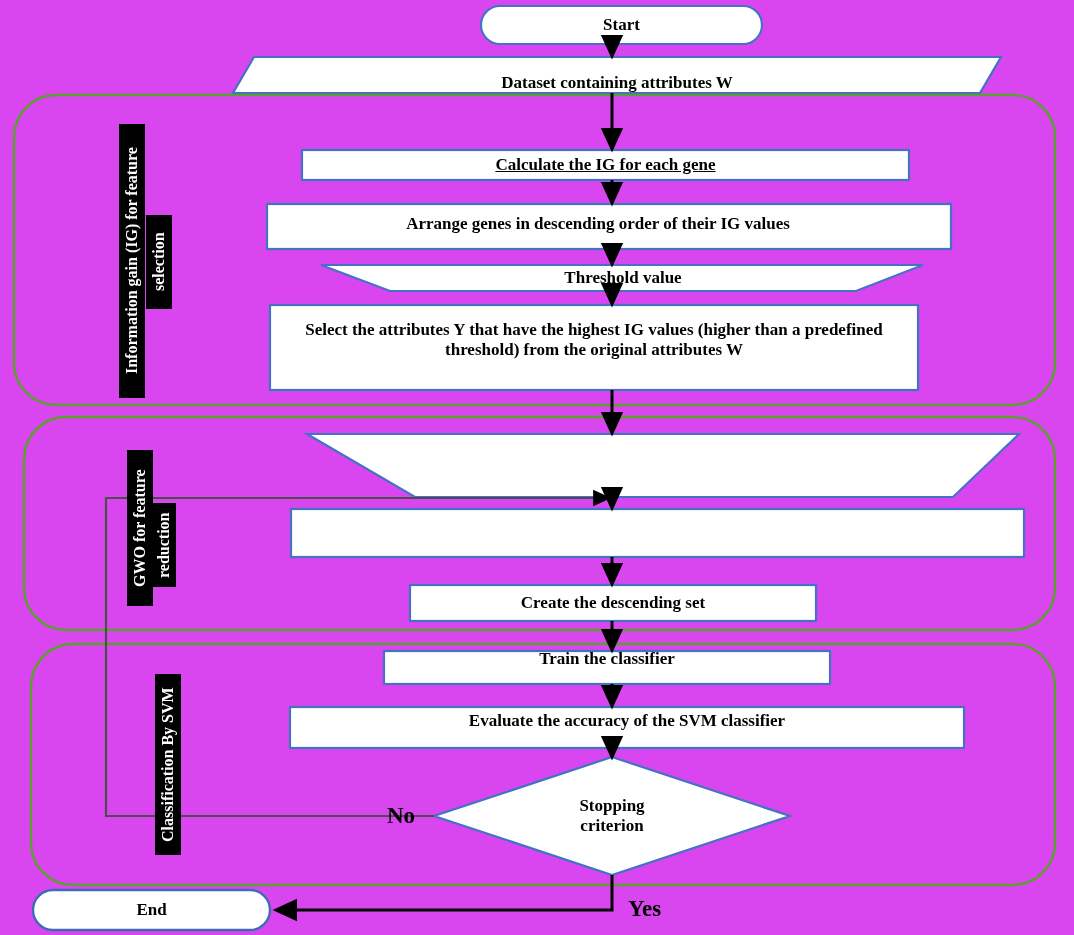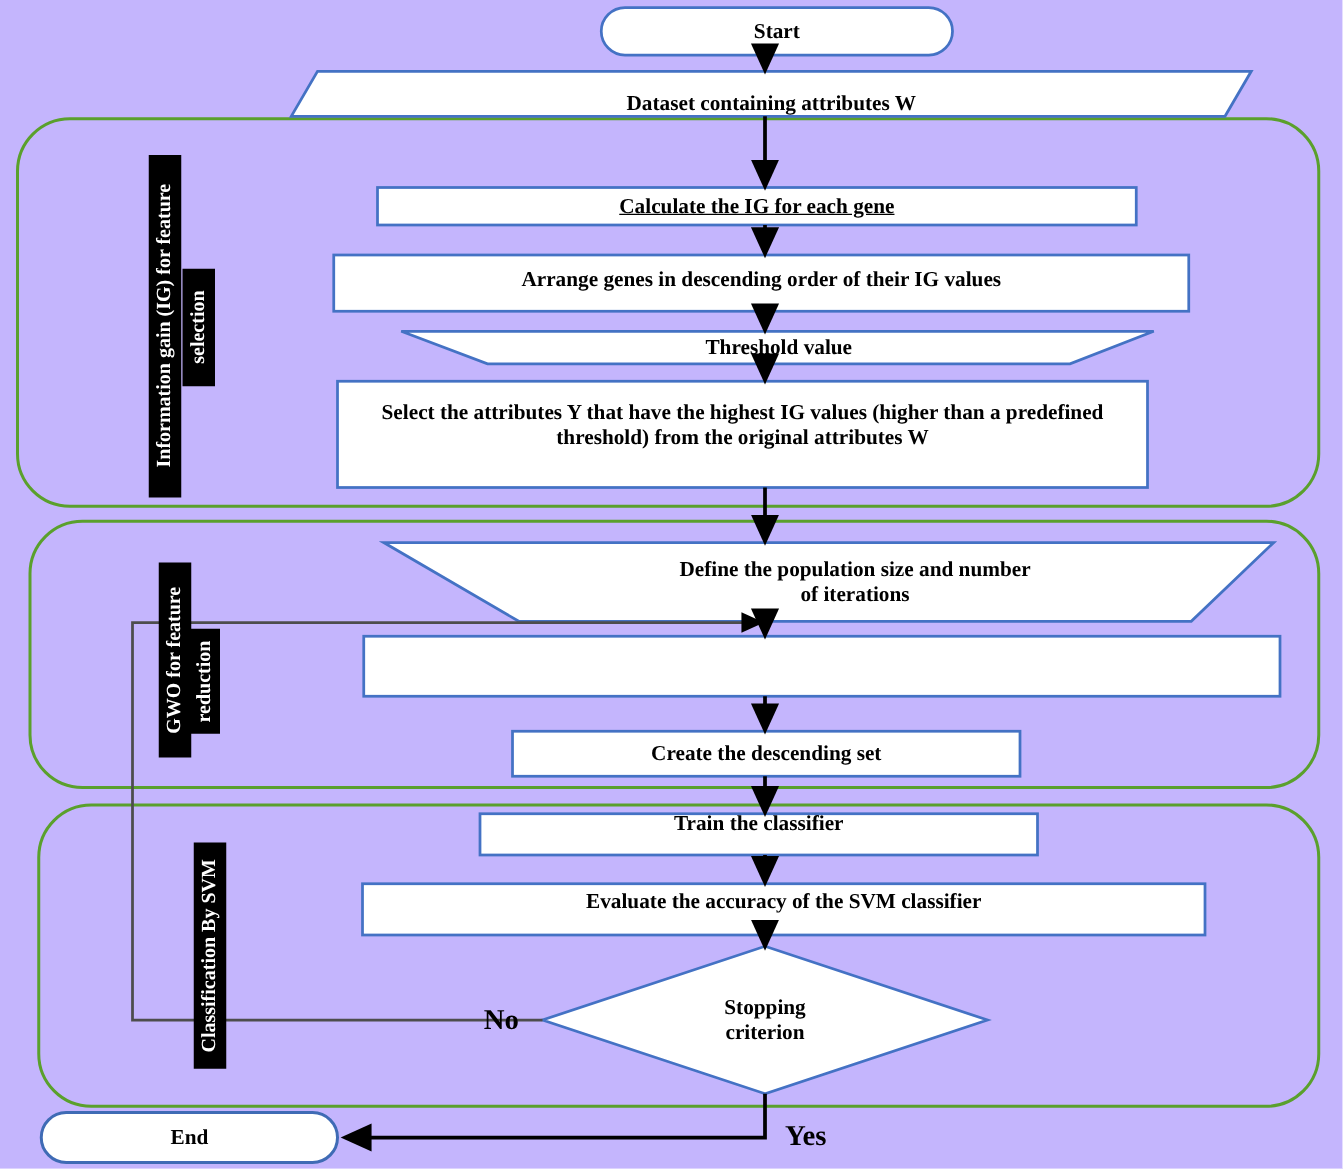--- a/index.html
+++ b/index.html
@@ -4,21 +4,21 @@
 <style>
   html, body {
     margin: 0;
     padding: 0;
     background: #ffffff;
   }
   #canvas {
     position: relative;
     width: 1074px;
     height: 935px;
-    background: #c4b5fd;
+    background: #d946ef;
     font-family: "Liberation Serif", "DejaVu Serif", serif;
     overflow: hidden;
   }
   svg.layer {
     position: absolute;
     top: 0;
     left: 0;
     width: 1074px;
     height: 935px;
   }
@@ -117,28 +117,26 @@
 
     <polyline points="612,875 612,910 277,910" fill="none" stroke="#000000" stroke-width="3" marker-end="url(#arrowBlack)"></polyline>
   </svg>
 
   <div class="node-text" style="left:481px; top:6px; width:281px; height:38px;">Start</div>
 
   <div class="node-text" style="left:233px; top:57px; width:768px; height:52px;">Dataset containing attributes W</div>
 
   <div class="node-text" style="left:302px; top:150px; width:607px; height:30px;text-decoration:underline;">Calculate the IG for each gene</div>
 
-  <div class="node-text" style="left:267px; top:204px; width:684px; height:40px;">Arrange genes in descending order of their IG values</div>
+  <div class="node-text" style="left:256px; top:204px; width:684px; height:40px;">Arrange genes in descending order of their IG values</div>
 
   <div class="node-text" style="left:390px; top:264px; width:466px; height:28px;">Threshold value</div>
 
   <div class="node-text" style="left:288px; top:313px; width:612px; height:54px;">Select the attributes Y that have the highest IG values (higher than a predefined threshold) from the original attributes W</div>
 
-  <div class="node-text" style="left:415px; top:440px; width:538px; height:52px;">Define the population size and number
-of iterations</div>
 
 
   <div class="node-text" style="left:410px; top:585px; width:406px; height:36px;">Create the descending set</div>
 
   <div class="node-text" style="left:384px; top:651px; width:446px; height:17px;">Train the classifier</div>
 
   <div class="node-text" style="left:290px; top:707px; width:674px; height:29px;">Evaluate the accuracy of the SVM classifier</div>
 
   <div class="node-text" style="left:512px; top:788px; width:200px; height:56px;">Stopping
 criterion</div>

